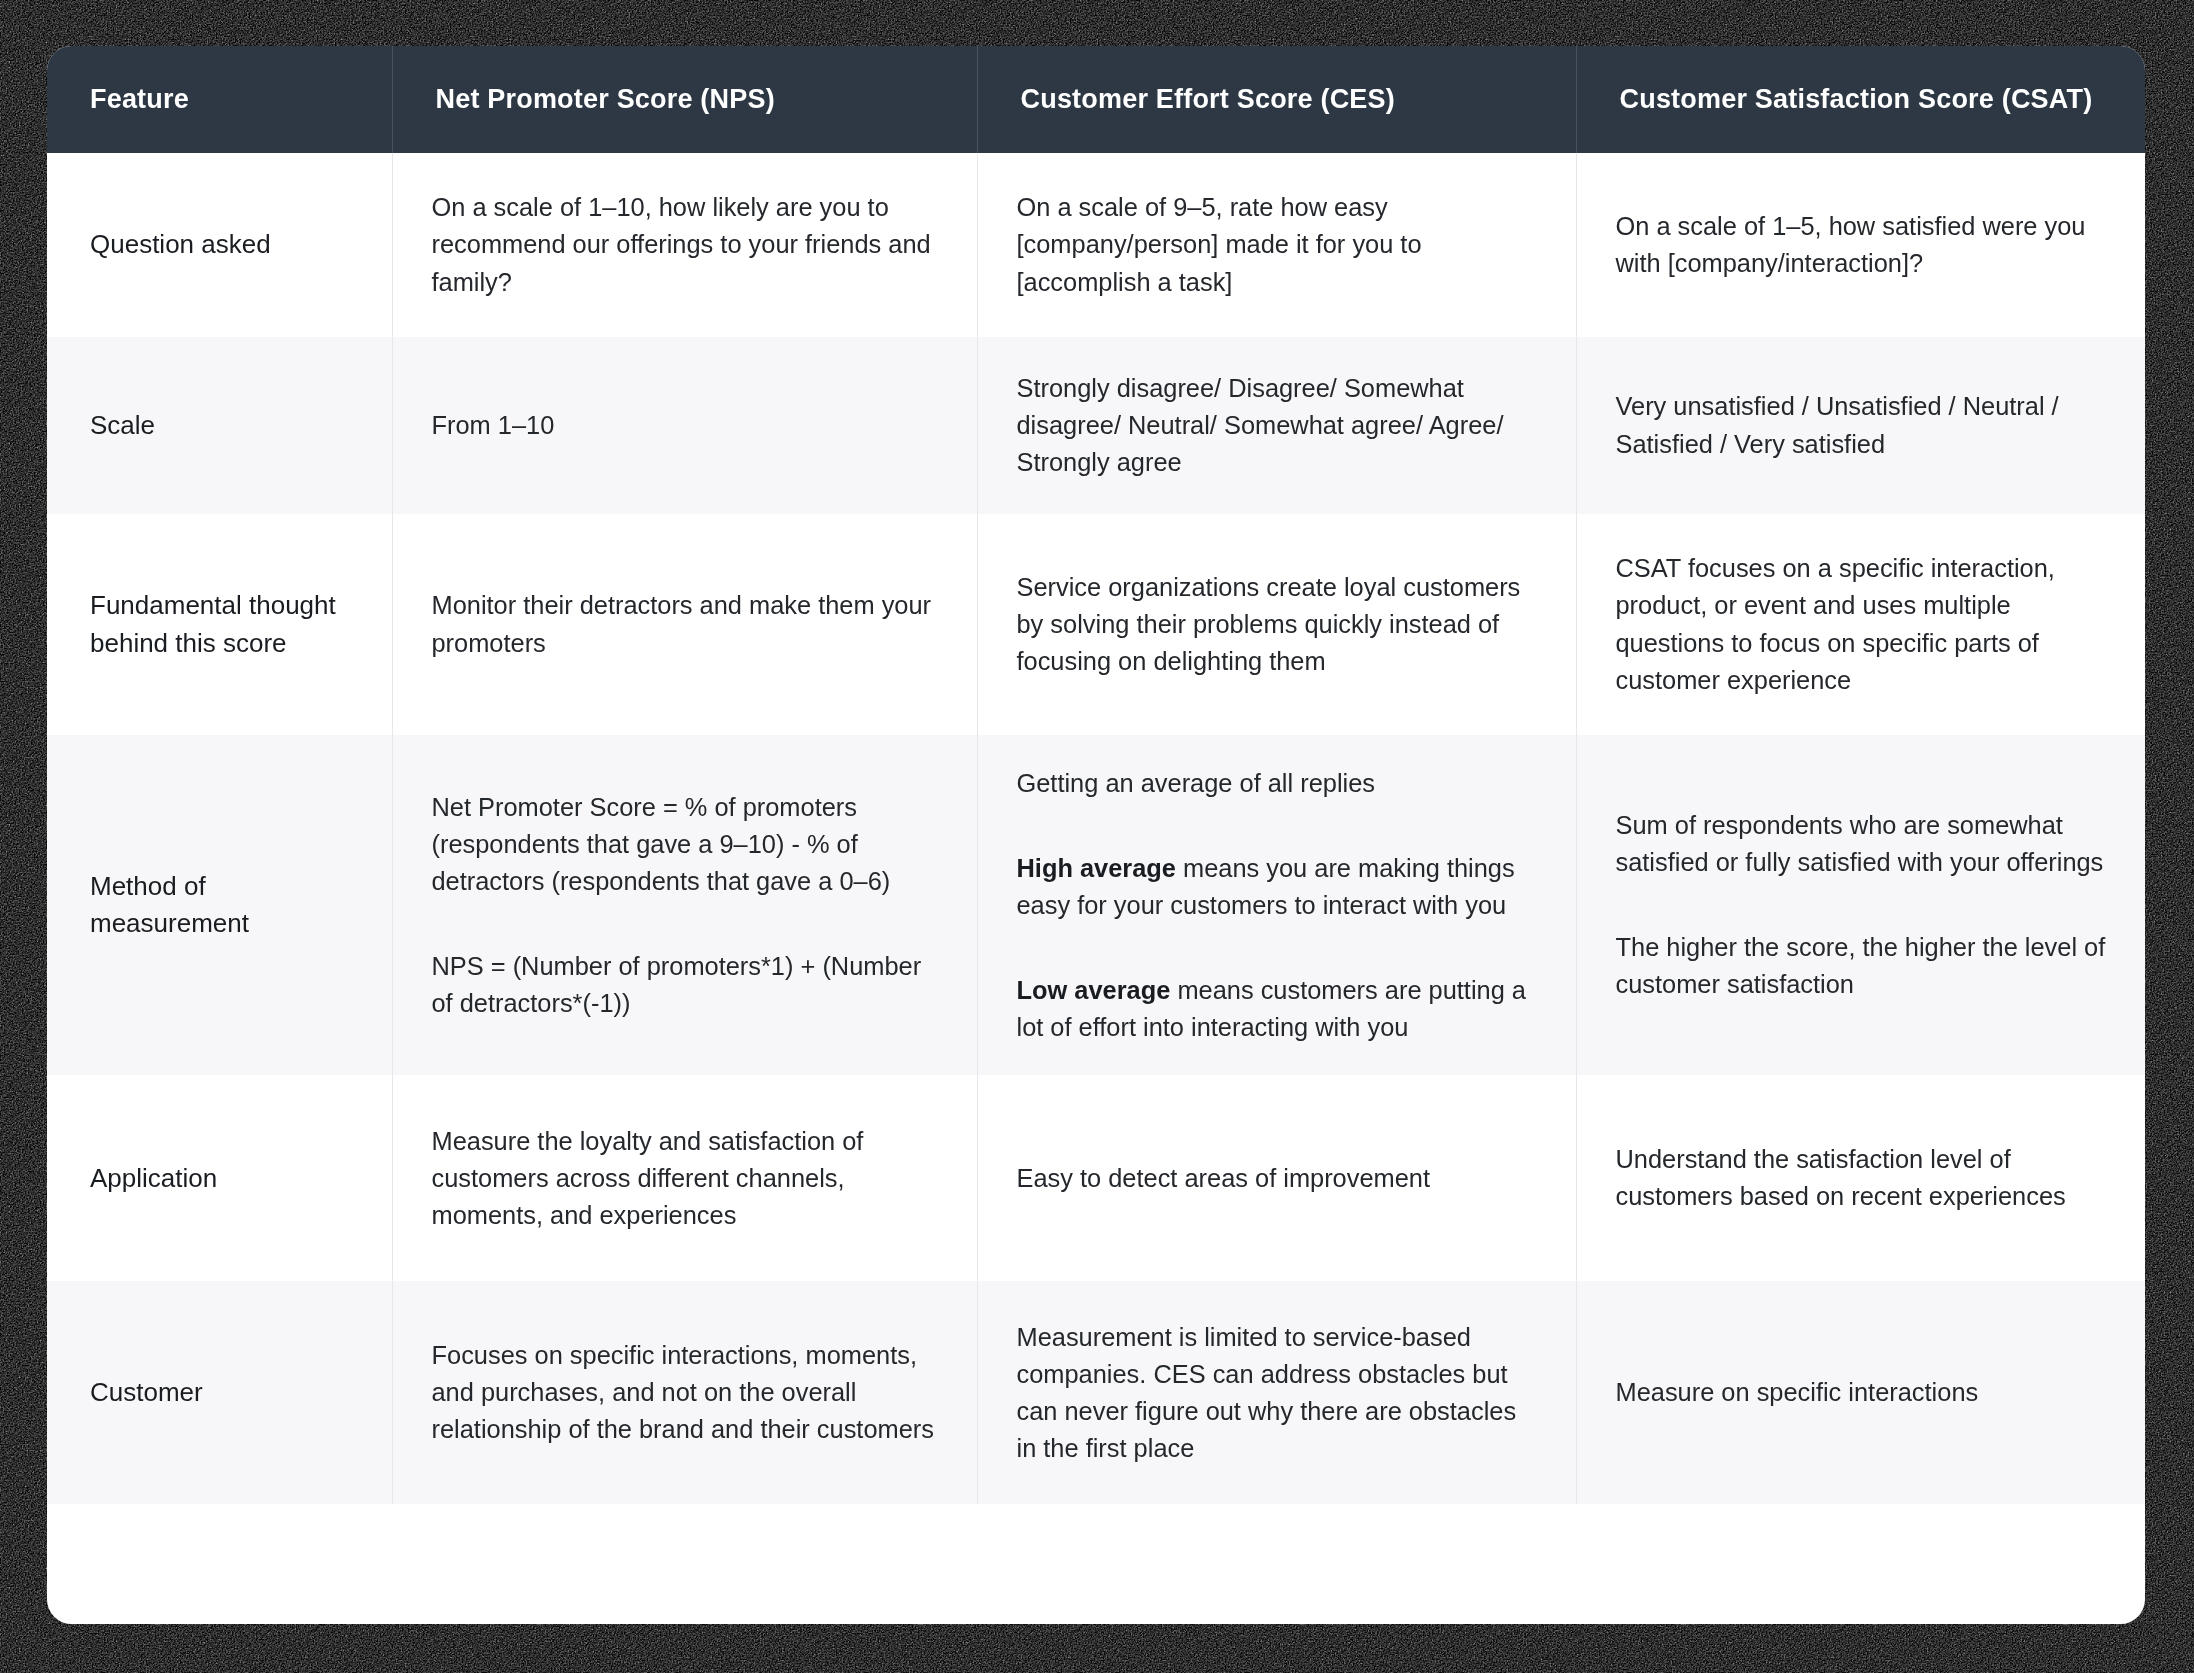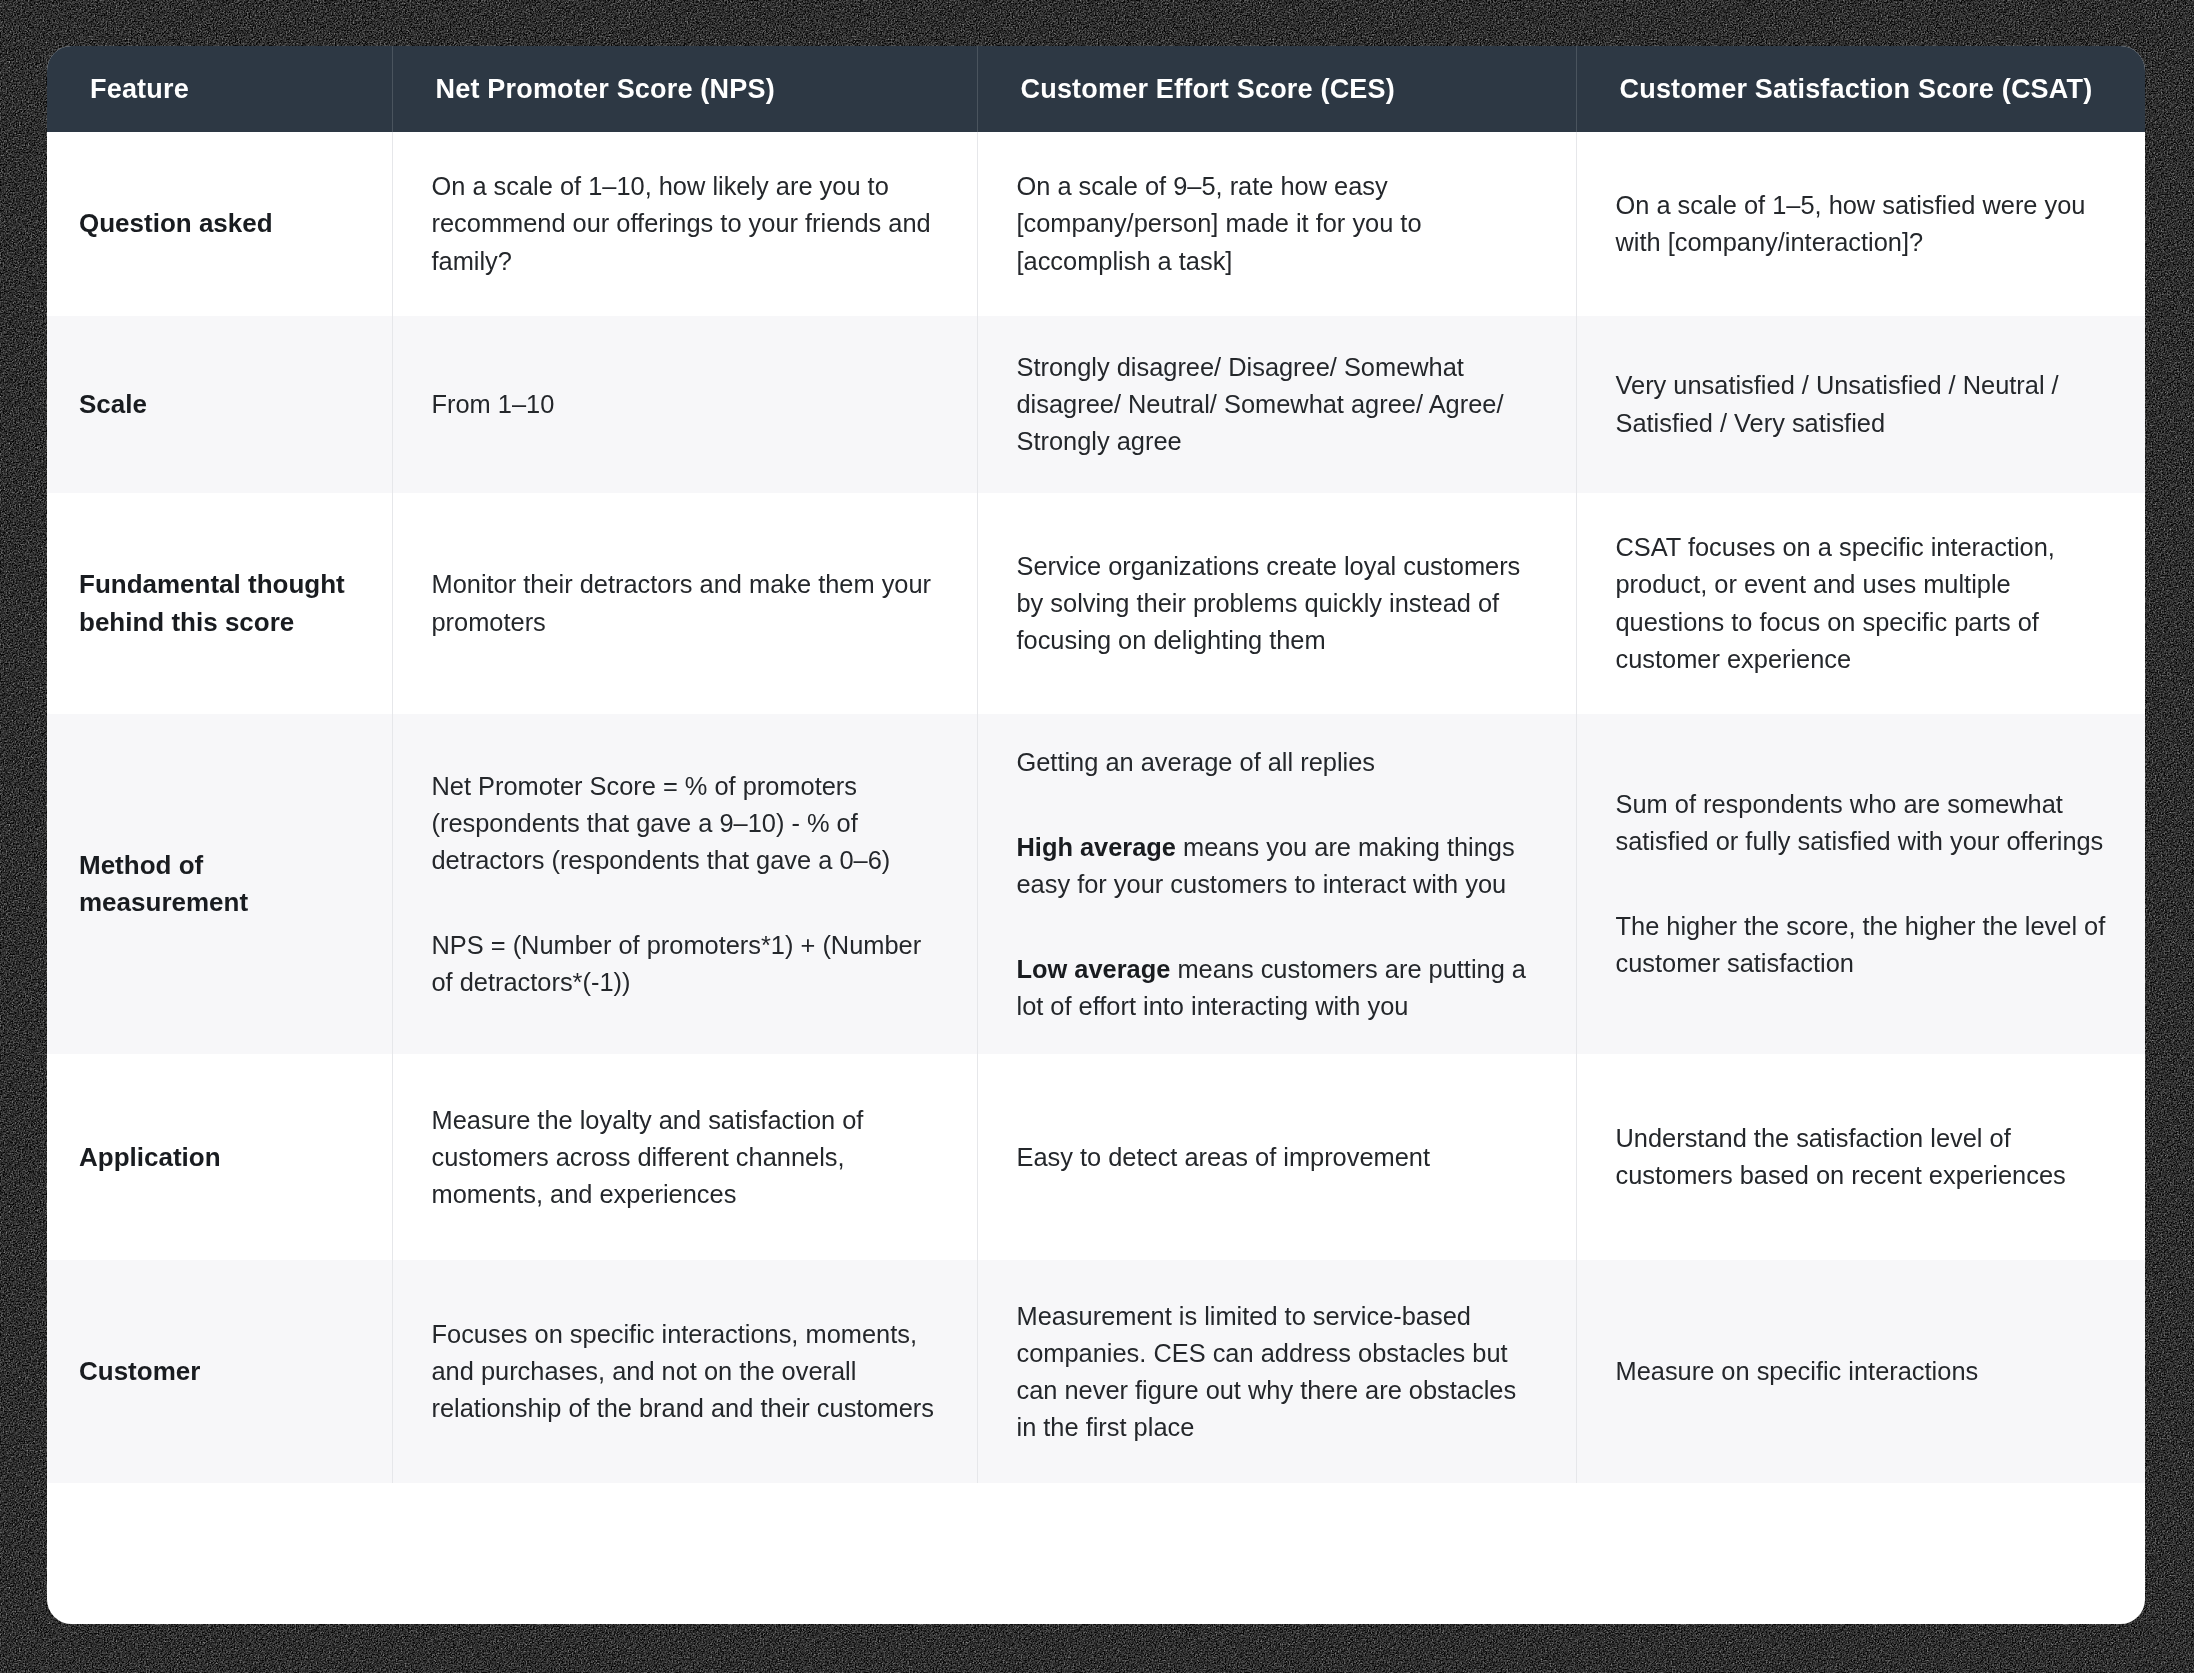--- a/index.html
+++ b/index.html
@@ -32,21 +32,21 @@
   table{
     width:2098px;
     border-collapse:collapse;
     table-layout:fixed;
   }
   col.col-feature{width:345px}
   col.col-nps{width:585px}
   col.col-ces{width:599px}
   col.col-csat{width:569px}
 
-  thead tr{height:86px}
+  thead tr{height:107px}
   thead th{
     background:var(--header-bg,#2d3844);
     color:var(--header-text,#ffffff);
     font-size:27px;
     font-weight:700;
     text-align:left;
     vertical-align:middle;
     padding:0 33px 0 43px;
     letter-spacing:0.2px;
     border-right:0.8px solid rgba(255,255,255,0.14);
@@ -66,23 +66,23 @@
   tbody th, tbody td{
     vertical-align:middle;
     text-align:left;
     border-right:1.6px solid var(--divider,#e6e7ea);
     padding:29.5px 36px 29.5px 39px;
   }
   tbody th:last-child, tbody td:last-child{border-right:none}
 
   tbody th.feature-cell{
     font-size:26px;
-    font-weight:700;
+    font-weight:400;
     color:var(--feature-text,#191c20);
-    padding-left:32px;
+    padding-left:43px;
     line-height:1.45;
     margin-left:40px;
   }
   tbody td{
     font-size:25.4px;
     font-weight:400;
     color:var(--body-text,#24272b);
     line-height:1.46;
   }
   tbody td p{margin:0}

